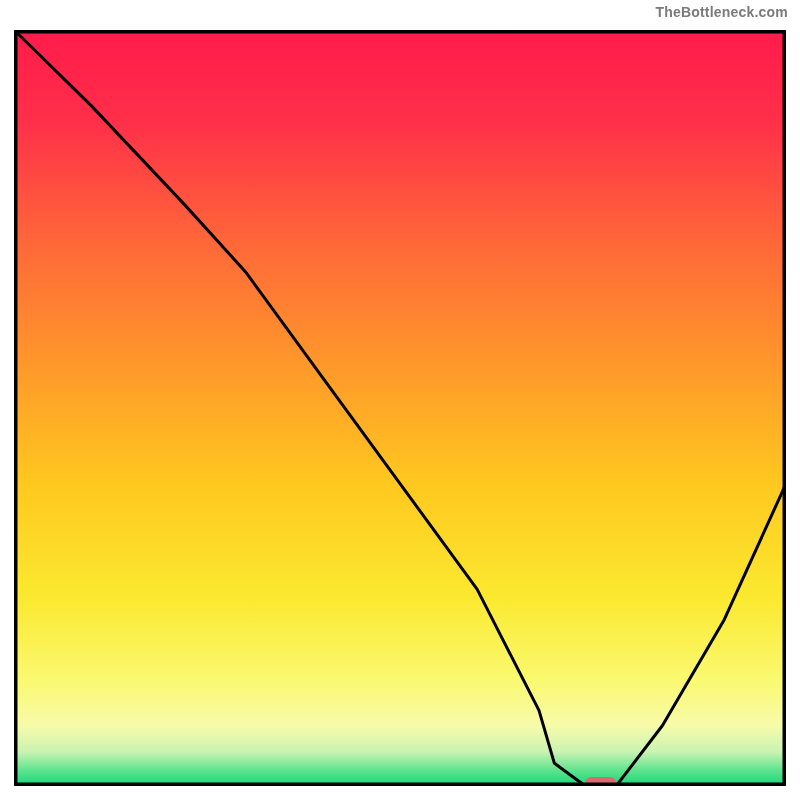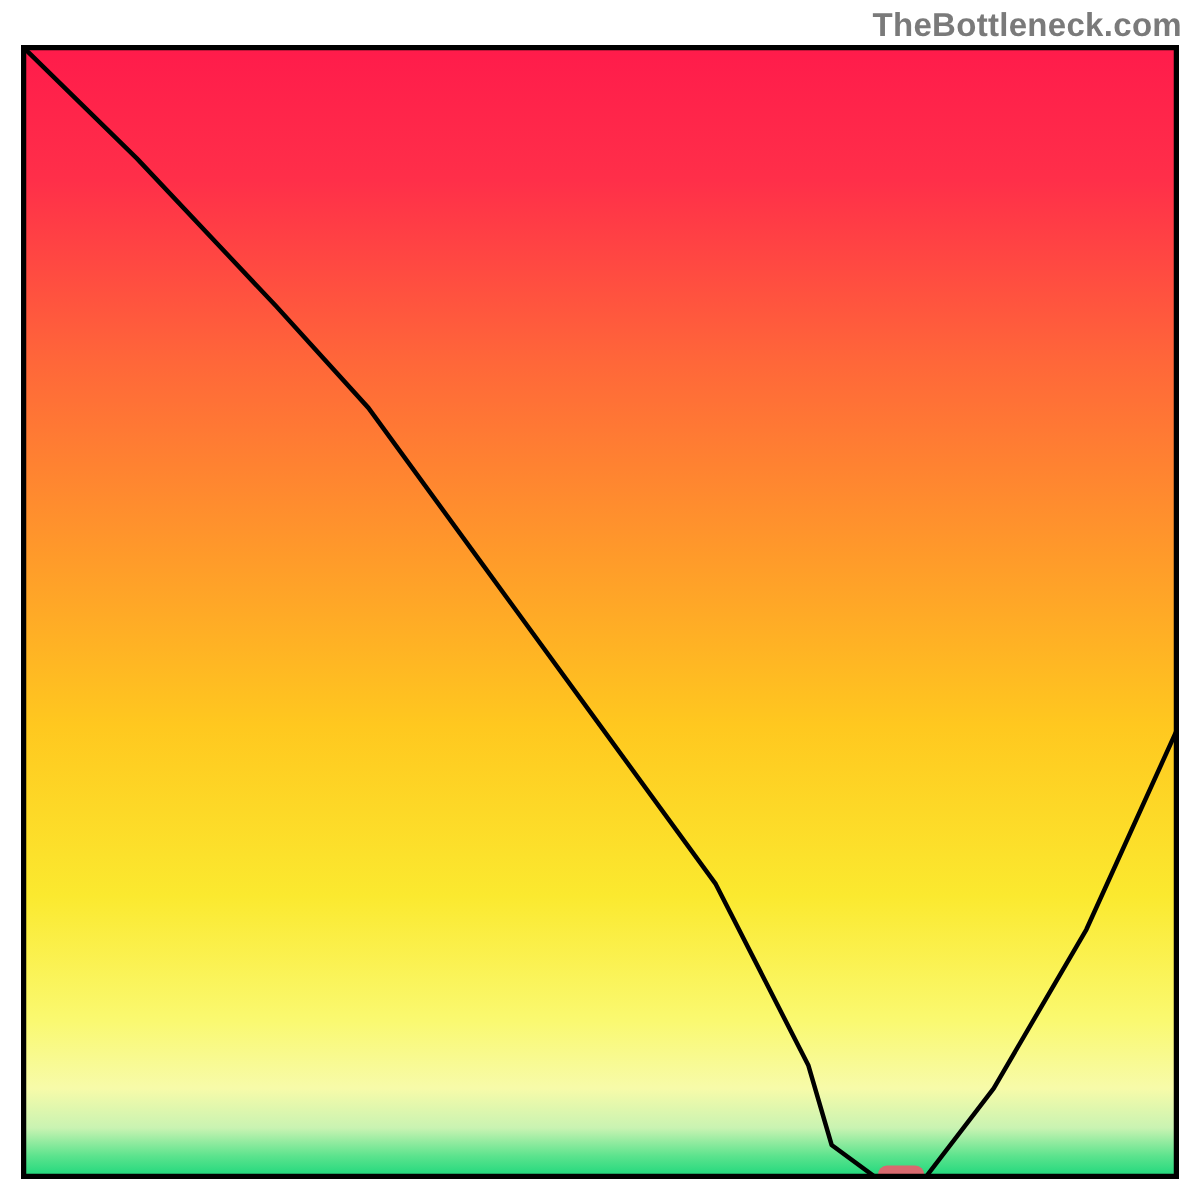--- a/index.html
+++ b/index.html
@@ -12,21 +12,21 @@
   }
   .canvas {
     position: relative;
     width: 800px;
     height: 800px;
   }
   .watermark {
     position: absolute;
     top: 4px;
     right: 12px;
-    font-size: 22px;
+    font-size: 14px;
     font-weight: 600;
     color: #7a7a7a;
     letter-spacing: 0.2px;
     z-index: 10;
   }
   .plot {
     position: absolute;
     left: 14px;
     top: 30px;
     width: 772px;

